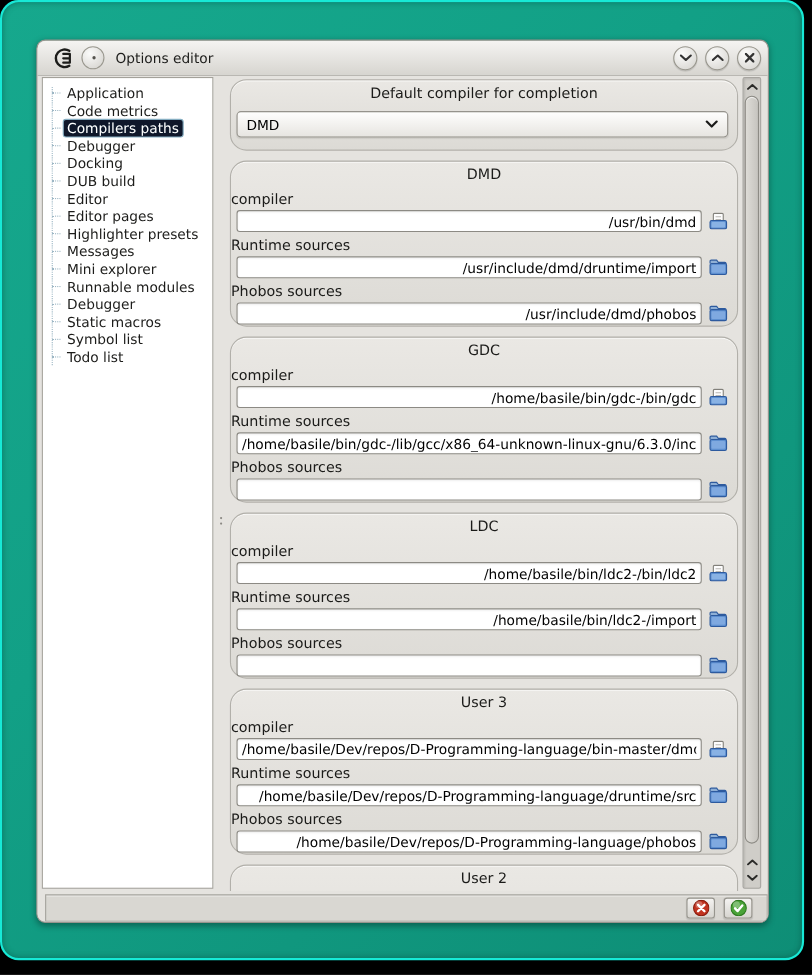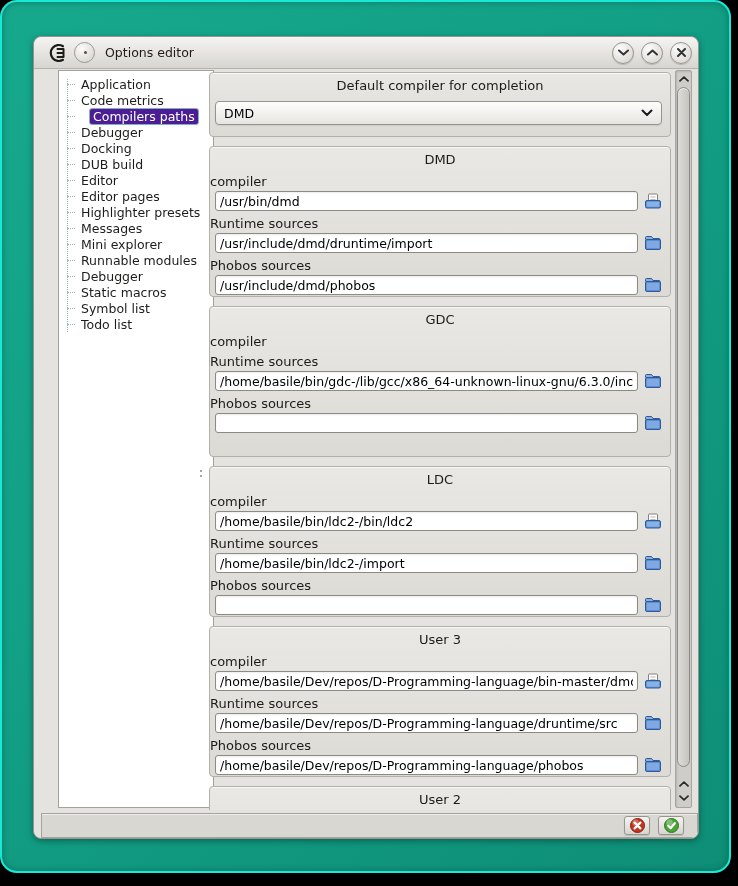--- a/index.html
+++ b/index.html
@@ -30,54 +30,54 @@
   .menu-circle::after { content:""; position:absolute; left:9px; top:8px; width:3px; height:3px;
                         border-radius:50%; background:#55534e; }
   .title-text { margin-left:10px; font-size:12.5px; color:#1d1d1b; }
   .tb-spacer { flex:1; }
   .win-btn { width:22px; height:22px; border-radius:50%; margin-left:7px;
              background:radial-gradient(circle at 35% 30%,#fcfcfb,#d3d1cc);
              border:1px solid #98968d; display:flex; align-items:center; justify-content:center;
              box-shadow:0 1px 1px rgba(0,0,0,.15); }
 
   
-  .sidebar { position:absolute; left:24px; top:33px; width:156px; height:738px;
+  .sidebar { position:absolute; left:4px; top:33px; width:156px; height:738px;
              background:#fff; border:1px solid #a3a19a; overflow:hidden; }
   .tree { position:relative; padding:5px 0 0 18px; list-style:none; }
   .tree::before { content:""; position:absolute; left:8px; top:8px; height:253px;
                   border-left:1px dotted #9cb6c4; }
   .tree li { position:relative; height:16px; line-height:15px; font-size:12.5px;
              color:#1c1c1a; white-space:nowrap; }
   .tree li::before { content:""; position:absolute; left:-10px; top:8px; width:8px;
                      border-top:1px dotted #9cb6c4; }
   .tree li span { display:inline-block; padding:0 3px; border:1px solid transparent;
                   border-radius:3px; }
-  .tree li.selected span { background:#4c1d95; border-color:#86aec2; color:#fff;
-                           text-shadow:0 0 1px rgba(40,80,100,.4);margin-left:12px; }
+  .tree li.selected span { background:#0f172a; border-color:#86aec2; color:#fff;
+                           text-shadow:0 0 1px rgba(40,80,100,.4); }
 
   
   .splitter { position:absolute; left:163px; top:33px; width:9px; height:738px; }
   .splitter::after { content:""; position:absolute; left:3px; top:400px; width:2px; height:2px;
                      background:#8b8984; box-shadow:0 5px 0 #8b8984; border-radius:50%; }
 
   
   .main-panel { position:absolute; left:172px; top:33px; width:468px; height:740px;
                 overflow:hidden; }
-  .group { margin:0 3px; border:1px solid #b2b0aa; border-radius:4px;
+  .group { margin:0 3px; border:1px solid #b2b0aa; border-radius:15px;
            background:linear-gradient(#eae8e4,#dcdad5);
            box-shadow:inset 0 1px 0 rgba(255,255,255,.7); }
   .group-title { text-align:center; padding-top:5px; height:22px; font-size:13px; color:#1b1b19; }
   .g-top { margin-top:2px; height:65px; }
   .g-comp { margin-top:9px; height:151px; }
   .field-label { text-align:left; margin-top:5px; height:15px; line-height:15px;
                  font-size:13px; color:#1b1b19; }
   .field-row { display:flex; align-items:center; margin:2px 7px 0 5px; gap:5px; height:20px; }
   .path-input { flex:1; height:20px; min-width:0; border:1px solid #8c8a84; border-radius:3px;
                 background:#fff; font-family:"DejaVu Sans", sans-serif; font-size:12.5px;
-                color:#000; padding:0 4px; box-shadow:inset 0 1px 2px rgba(0,0,0,.08); }
+                color:#000; padding:0 4px; box-shadow:inset 0 1px 2px rgba(0,0,0,.08);text-align:right; }
   .icon-btn { width:20px; height:18px; border:0; background:transparent; padding:0;
               display:flex; align-items:center; justify-content:center; }
 
   
   .combo { display:flex; align-items:center; margin:6px 8px 0 5px; height:24px;
            border:1px solid #95938c; border-radius:4px;
            background:linear-gradient(#fefefd,#e7e5e1);
            box-shadow:0 1px 1px rgba(0,0,0,.08); padding:0 8px; }
   .combo-value { flex:1; font-size:12.5px; color:#000; }
 
@@ -205,20 +205,31 @@
                 <rect x="1.5" y="4.5" width="15" height="10" rx="1.5" fill="#5d8fd0" stroke="#2d5a9e"></rect>
                 <rect x="2.8" y="6" width="12.4" height="7" rx="1" fill="#7fa9e0"></rect>
               </svg>
           </button>
         </div>
       </div>
 
       <div class="group g-comp">
         <div class="group-title">GDC</div>
         <div class="field-label">compiler</div>
+        <div class="field-row">
+          <input class="path-input" value="/home/basile/bin/gdc-/bin/gdc" style="">
+          <button class="icon-btn">
+            <svg width="18" height="16" viewBox="0 0 18 16">
+                <rect x="4.5" y="1" width="9" height="11" rx="1" fill="#fdfdfd" stroke="#82807a"></rect>
+                <path d="M6.5 4 h5 M6.5 6.5 h5" stroke="#b9b7b2" stroke-width="1"></path>
+                <rect x="1.5" y="7.5" width="15" height="7.5" rx="1.5" fill="#5d8fd0" stroke="#2d5a9e"></rect>
+                <rect x="2.8" y="8.8" width="12.4" height="5" rx="1" fill="#89b2e4"></rect>
+              </svg>
+          </button>
+        </div>
         <div class="field-label">Runtime sources</div>
         <div class="field-row">
           <input class="path-input" value="/home/basile/bin/gdc-/lib/gcc/x86_64-unknown-linux-gnu/6.3.0/include" style="">
           <button class="icon-btn">
             <svg width="18" height="16" viewBox="0 0 18 16">
                 <path d="M1.5 4.5 v-2 a1 1 0 0 1 1-1 h5 l1.5 2 h6 a1 1 0 0 1 1 1 v1" fill="#8fb0d6" stroke="#2d5a9e"></path>
                 <rect x="1.5" y="4.5" width="15" height="10" rx="1.5" fill="#5d8fd0" stroke="#2d5a9e"></rect>
                 <rect x="2.8" y="6" width="12.4" height="7" rx="1" fill="#7fa9e0"></rect>
               </svg>
           </button>

